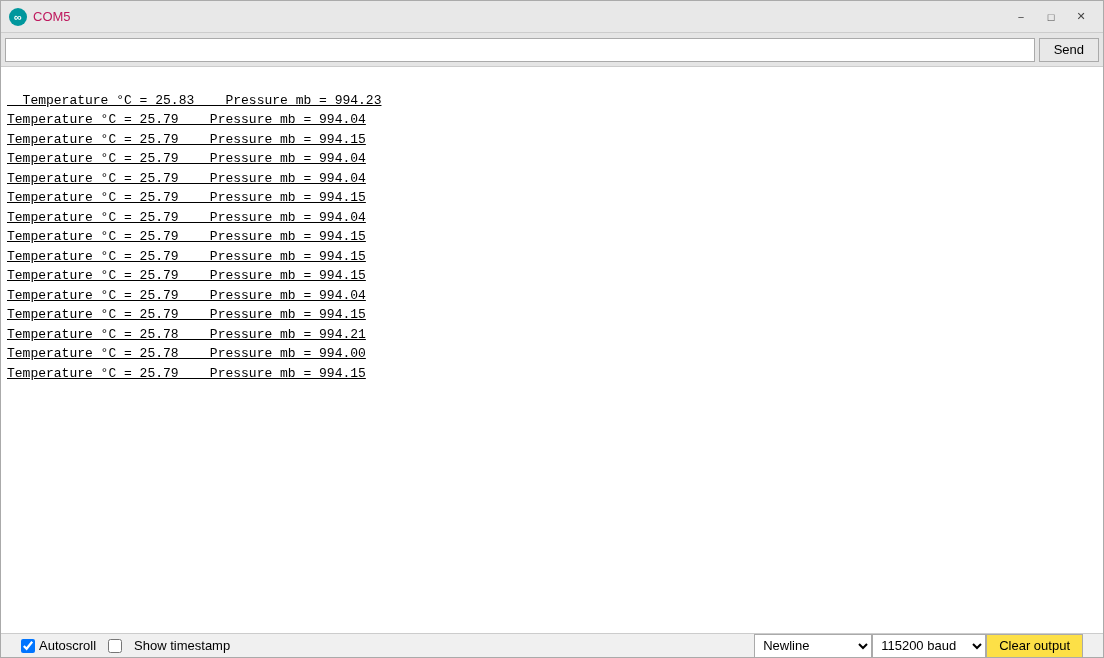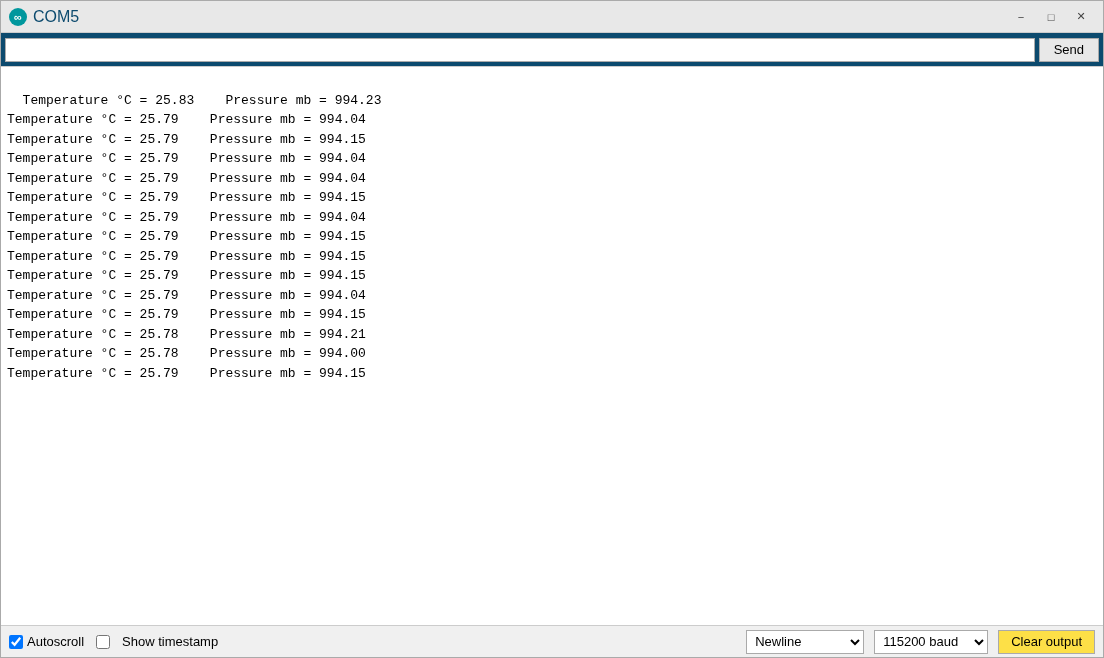--- a/index.html
+++ b/index.html
@@ -34,22 +34,22 @@
 
     .title-bar-icon {
       width: 18px;
       height: 18px;
       margin-right: 6px;
       flex-shrink: 0;
     }
 
     .title-bar-title {
       flex: 1;
-      font-size: 16px;
-      color: #0c4a6e;
+      font-size: 13px;
+      color: #be185d;
       font-weight: normal;
     }
 
     .title-bar-controls {
       display: flex;
       gap: 2px;
     }
 
     .title-btn {
       width: 28px;
@@ -61,21 +61,21 @@
       align-items: center;
       justify-content: center;
       font-size: 11px;
       color: #444;
     }
 
     .send-bar {
       display: flex;
       padding: 8px 4px;
       border-bottom: 1px solid #ccc;
-      background: #0c4a6e;
+      background: #e5e5e5;
       flex-shrink: 0;
       height: 34px;
       align-items: center;
     }
 
     .send-input {
       flex: 1;
       height: 24px;
       border: 1px solid #aaa;
       padding: 2px 4px;
@@ -99,42 +99,43 @@
       overflow-y: scroll;
       overflow-x: scroll;
       background: #ffffff;
       padding: 4px 6px;
       font-family: 'Courier New', Courier, monospace;
       font-size: 13px;
       line-height: 1.5;
       color: #000;
       white-space: pre;
       position: relative;
+      text-decoration: underline;
     }
 
     
     .serial-output::-webkit-scrollbar {
       width: 14px;
       height: 14px;
     }
     .serial-output::-webkit-scrollbar-track {
       background: #f0f0f0;
     }
     .serial-output::-webkit-scrollbar-thumb {
       background: #c0c0c0;
       border: 1px solid #aaa;
     }
 
     .bottom-bar {
-      height: 32px;
+      height: 24px;
       background: #f0f0f0;
       border-top: 1px solid #ccc;
       display: flex;
       align-items: center;
-      padding: 0 8px;
+      padding: 0 20px;
       flex-shrink: 0;
       gap: 12px;
     }
 
     .autoscroll-label {
       display: flex;
       align-items: center;
       gap: 4px;
       font-size: 13px;
       cursor: pointer;
@@ -157,21 +158,21 @@
     .timestamp-label input[type="checkbox"] {
       width: 14px;
       height: 14px;
       cursor: pointer;
     }
 
     .bottom-bar-right {
       margin-left: auto;
       display: flex;
       align-items: center;
-      gap: 10px;
+      gap: 0;
     }
 
     .select-dropdown {
       height: 24px;
       border: 1px solid #aaa;
       background: #fff;
       font-size: 13px;
       padding: 0 4px;
       cursor: pointer;
     }

